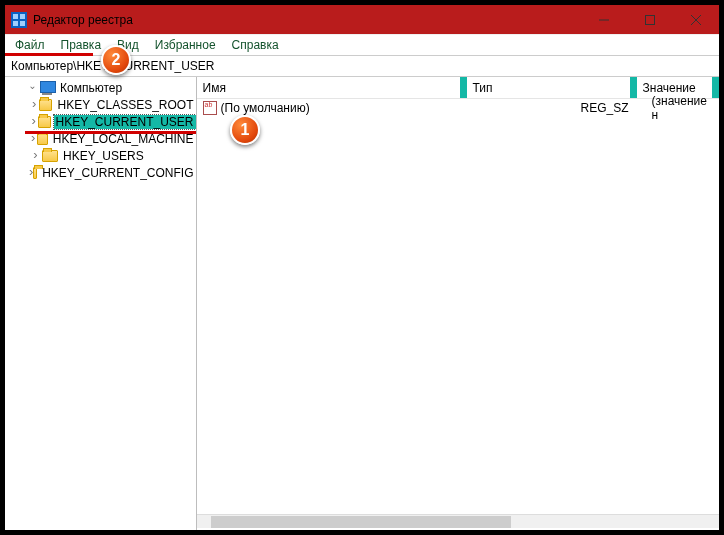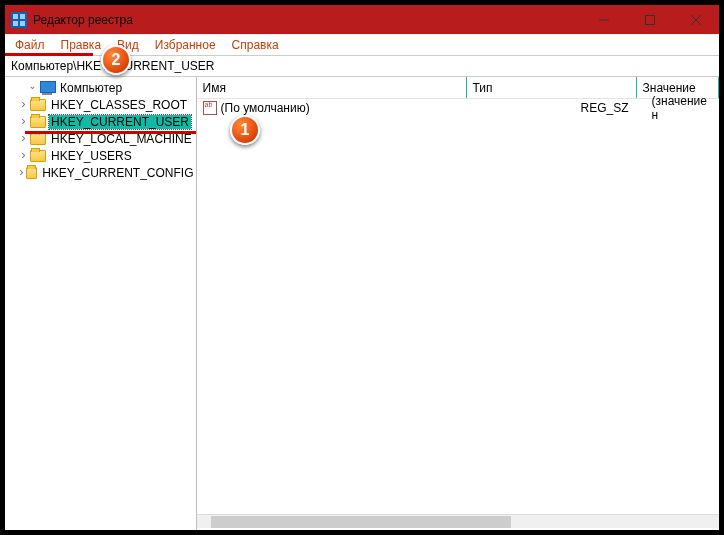--- a/index.html
+++ b/index.html
@@ -43,21 +43,21 @@
   .winbtn svg { stroke: #333; stroke-width: 1; fill: none; }
   .menubar {
     display: flex;
     height: 20px;
     align-items: center;
     padding: 0 2px;
     position: relative;
   }
   .menubar .menuitem {
     padding: 2px 8px;
-    color: #c2410c;
+    color: #14532d;
   }
   .red-underline-menu {
     position: absolute;
     left: 0px; bottom: -1px;
     width: 88px;
     height: 3px;
     background: #d00000;
   }
   .addressbar {
     border-top: 1px solid #ccc;
@@ -76,21 +76,21 @@
     overflow: hidden;
     position: relative;
   }
   .tree-row {
     display: flex;
     align-items: center;
     height: 17px;
     padding-left: 21px;
     white-space: nowrap;
   }
-  .tree-row.child { padding-left: 12px; }
+  .tree-row.child { padding-left: 24px; }
   .chevron {
     width: 13px;
     color: #777;
     font-size: 10px;
     text-align: center;
   }
   .chevron.down::before { content: "⌄"; position: relative; top: -2px;}
   .chevron.right::before { content: "›"; font-size: 13px; position: relative; top: -1px;}
   .pc-icon {
     width: 16px; height: 13px;
@@ -144,21 +144,21 @@
     position: relative;
   }
   .list-header {
     display: flex;
     border-bottom: 1px solid #e5e5e5;
     height: 22px;
     align-items: center;
   }
   .list-header .col {
     padding: 0 6px;
-    border-right: 1px solid #14b8a6;
+    border-right: 7px solid #14b8a6;
     height: 100%;
     display: flex;
     align-items: center;
   }
   .col-name { width: 270px; }
   .col-type { width: 170px; }
   .col-value { flex: 1; }
   .list-row {
     display: flex;
     align-items: center;

